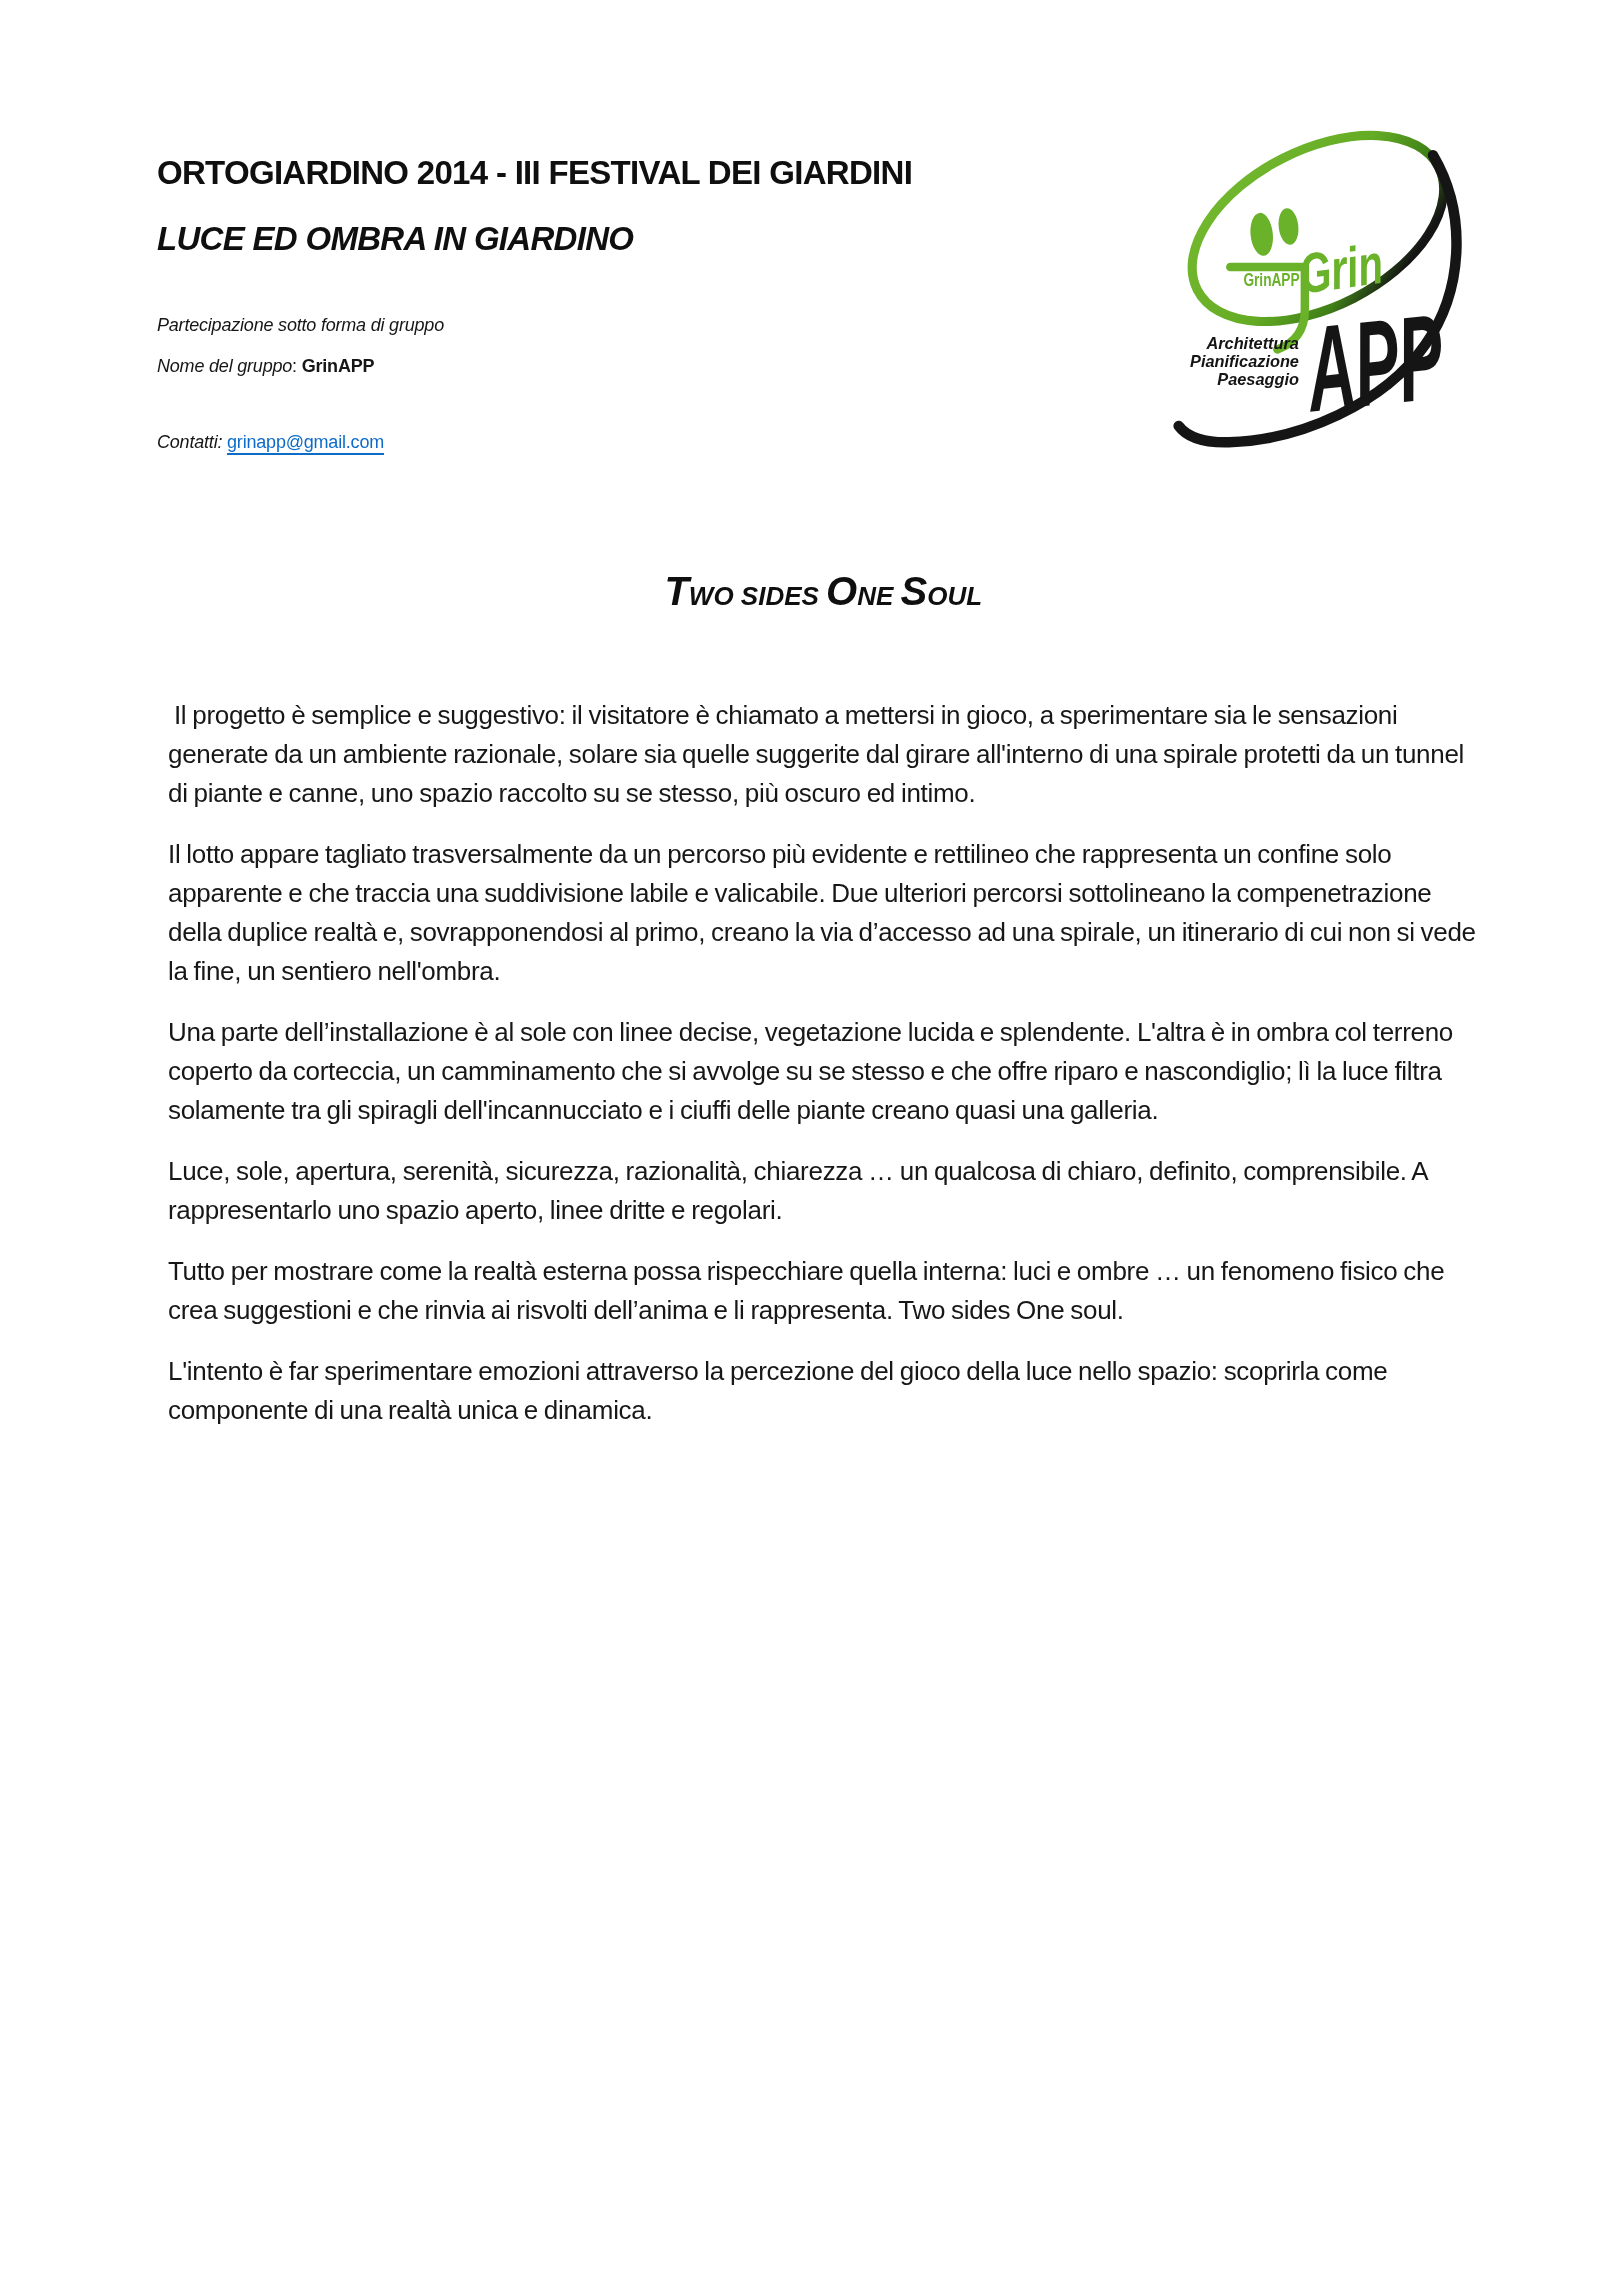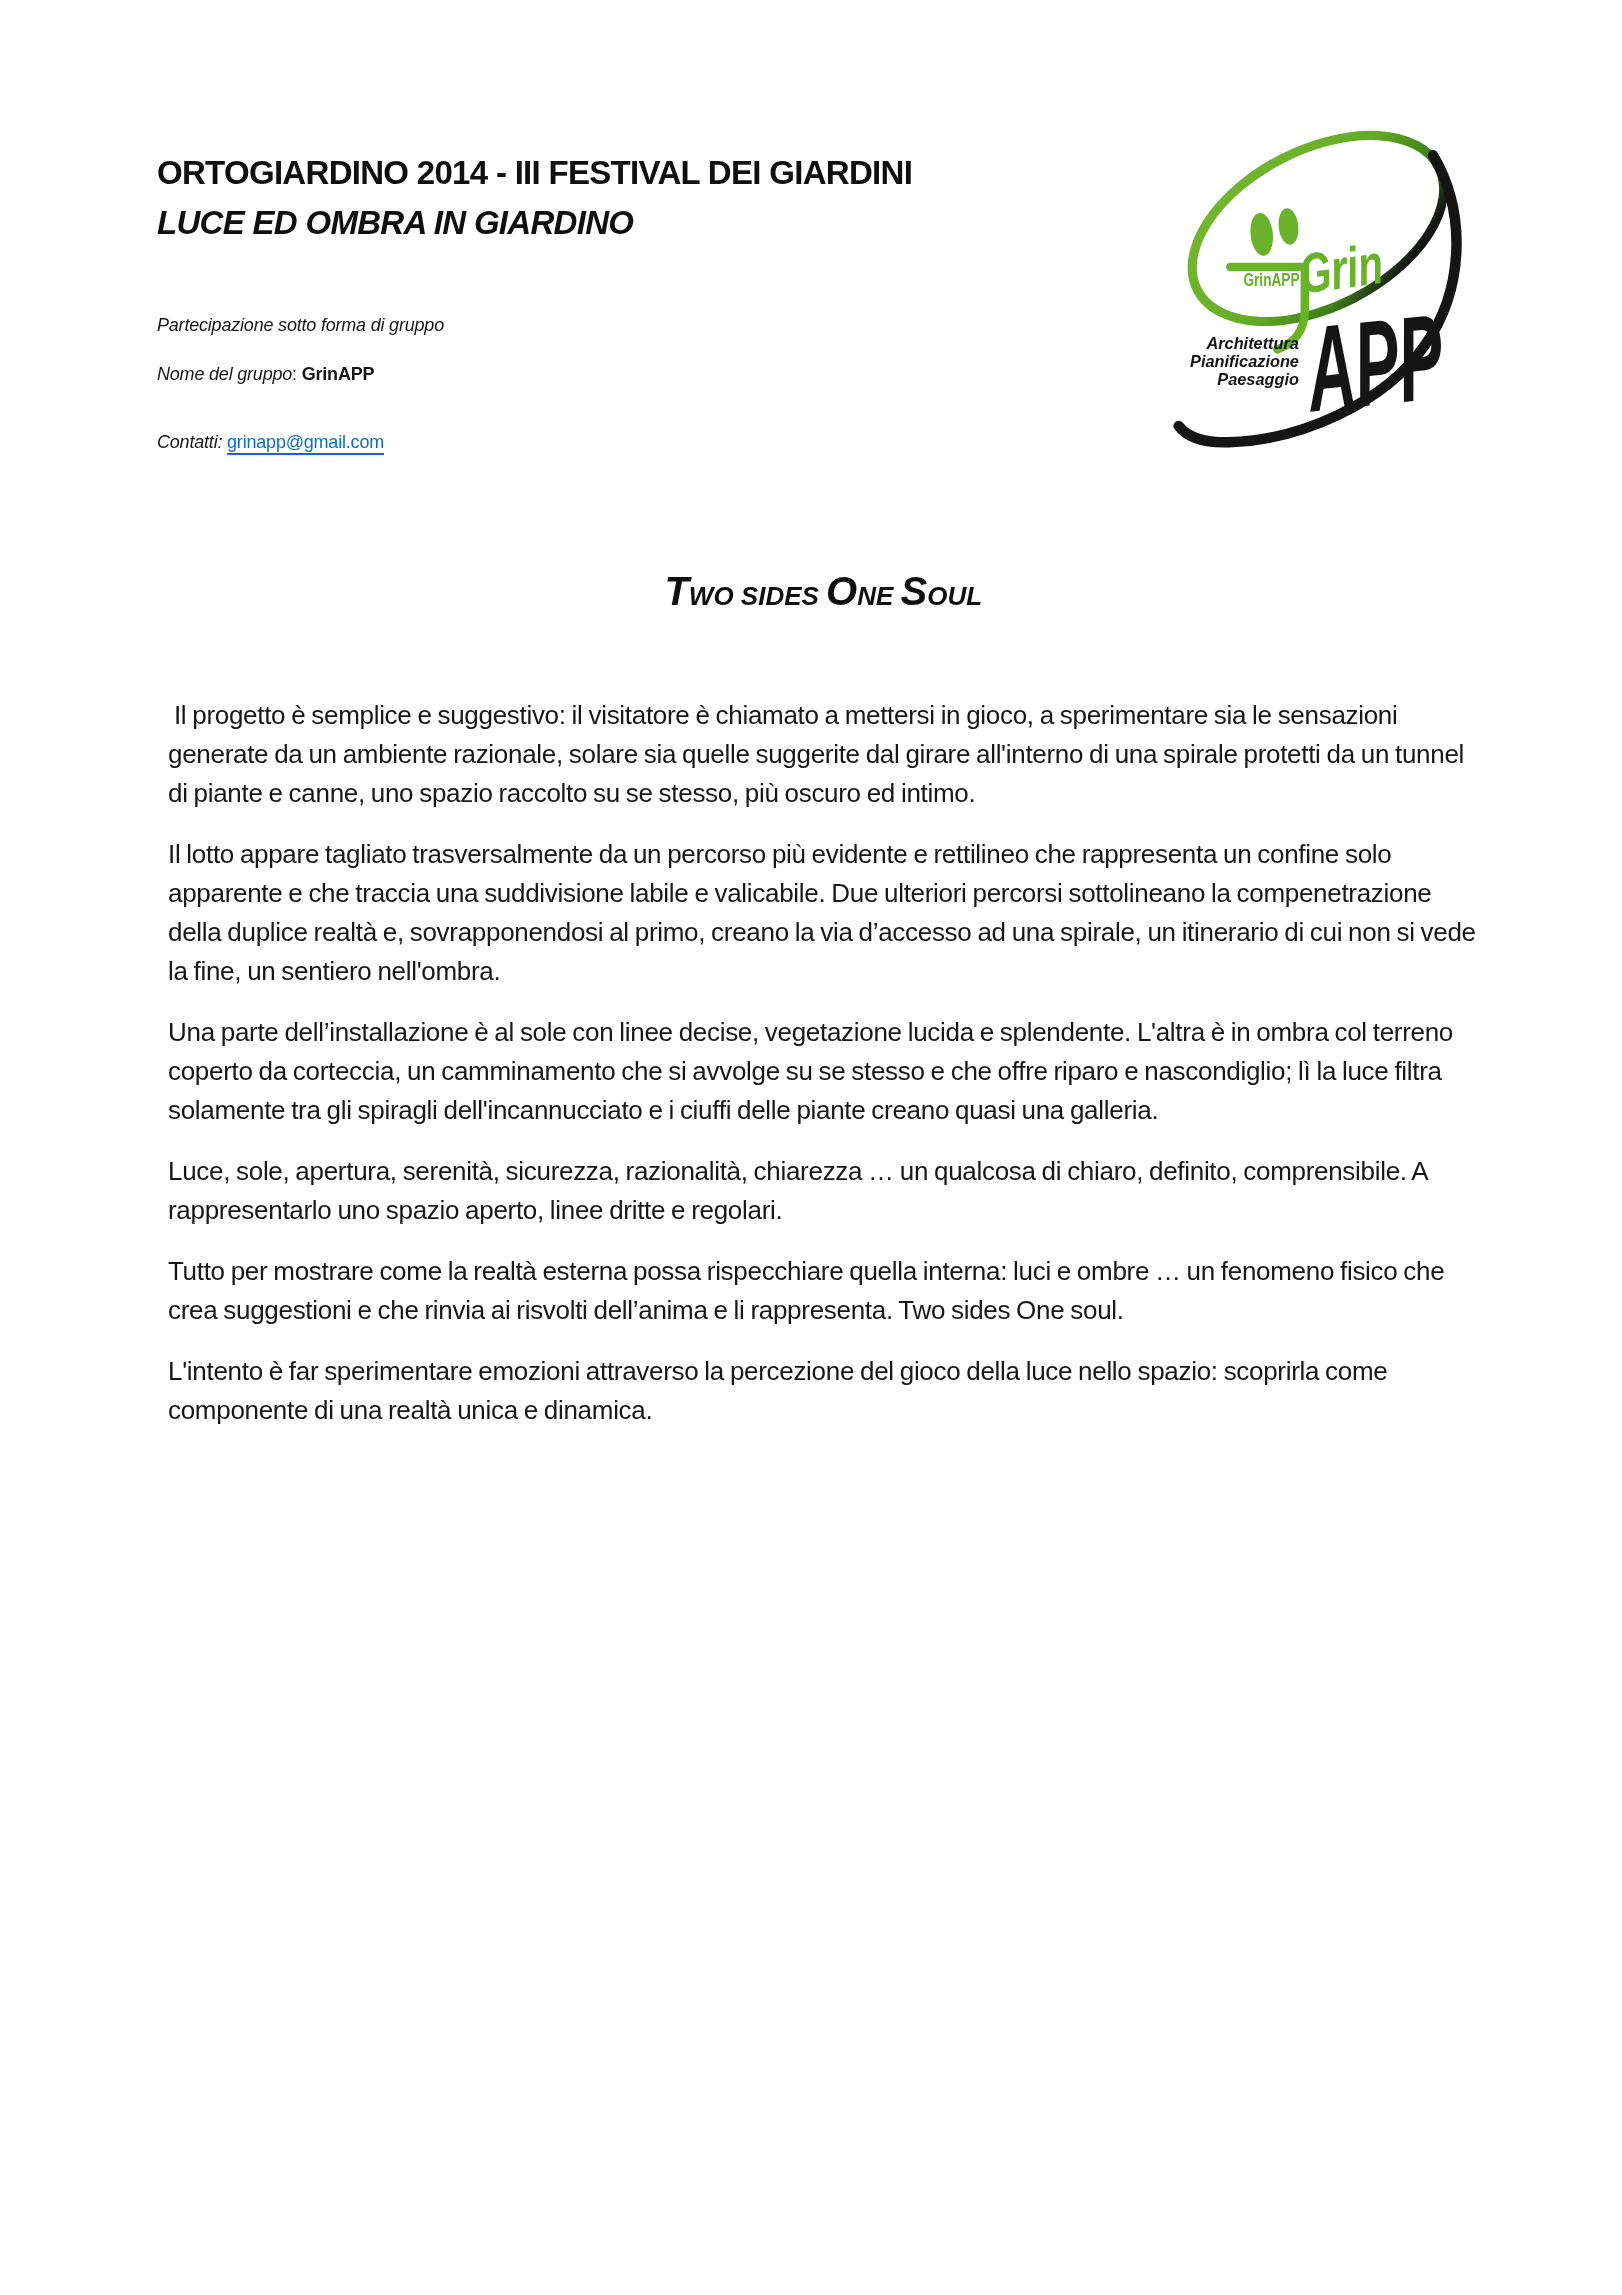--- a/index.html
+++ b/index.html
@@ -14,28 +14,28 @@
     overflow: hidden;
   }
   
   .h-line { position: absolute; left: 157px; white-space: pre-wrap; }
   .doc-h1 {
     top: 154px;
     font-size: 33px; font-weight: 700; letter-spacing: -0.7px;
     color: #0f0f0f;
   }
   .doc-h2 {
-    top: 204px;
+    top: 220px;
     font-size: 33px; font-weight: 700; font-style: italic; letter-spacing: -0.7px;
     color: #0f0f0f;
     text-align: right;
   }
   .meta-line { font-size: 18px; letter-spacing: -0.2px; }
   .meta-participation { top: 315px; font-style: italic; }
-  .meta-group { top: 364px; }
+  .meta-group { top: 356px; }
   .meta-contact { top: 432px; }
   .it { font-style: italic; }
   .bold { font-weight: 700; }
   a.email-link {
     color: #0e6cc8;
     text-decoration: underline;
     text-decoration-thickness: 2px;
     text-underline-offset: 4.6px;
     cursor: pointer;
   }

